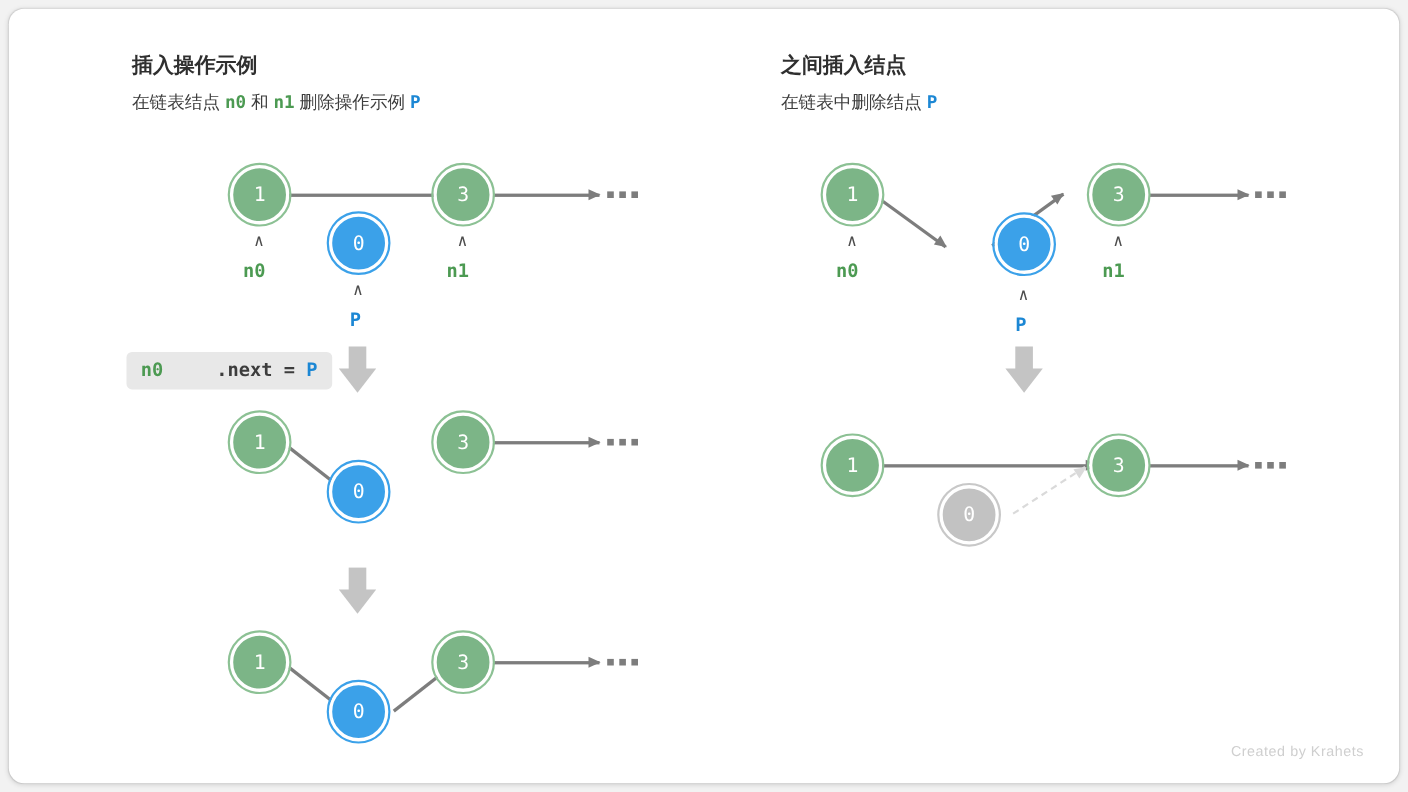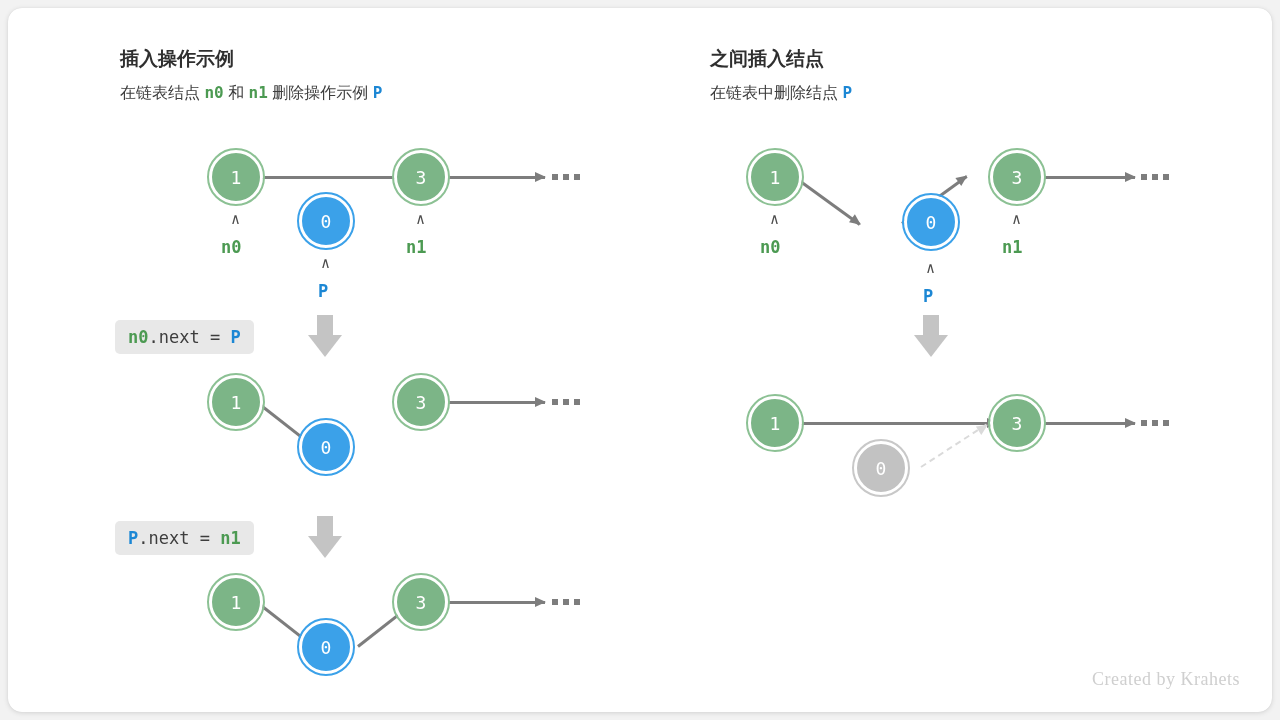--- a/index.html
+++ b/index.html
@@ -180,21 +180,21 @@
   .code-chip {
     position: absolute;
     background: #e8e8e8;
     border-radius: 5px;
     padding: 7px 13px;
     font-family: "DejaVu Sans Mono", "Liberation Mono", monospace;
     font-size: 17px;
     white-space: nowrap;
     z-index: 2;
   }
-  .code-chip .op { color: #3d3d3d; font-weight: normal; }
+  .code-chip .op { color: #3d3d3d; font-weight: bold; padding-left: 48px; }
 
   
   .down-arrow {
     position: absolute;
     width: 34px;
     height: 42px;
     z-index: 2;
   }
   .down-arrow .shaft {
     position: absolute;
@@ -209,22 +209,22 @@
     border-left: 17px solid transparent;
     border-right: 17px solid transparent;
     border-top: 22px solid #c4c4c4;
   }
 
   
   #credit {
     position: absolute;
     right: 40px;
     bottom: 30px;
-    font-family: Liberation Serif, serif;
-    font-size: 18px;
+    font-family: Liberation Sans, sans-serif;
+    font-size: 13px;
     color: #cfcfcf;
     letter-spacing: 0.5px;
   }
 </style>
 </head>
 <body>
 
 <div id="canvas">
   <div class="card"></div>
 
@@ -270,23 +270,20 @@
     <div class="dots" style="left:552px; top:399px;">
       <span></span>
       <span></span>
       <span></span>
     </div>
 
     <div class="node green" style="left:209px; top:375px;">1</div>
     <div class="node blue" style="left:299px; top:420px;">0</div>
     <div class="node green" style="left:394px; top:375px;">3</div>
 
-    <div class="code-chip" style="left:115px; top:521px;">
-      <span class="c-blue" style="font-weight:bold">P</span><span class="op">.next = </span><span class="c-green" style="font-weight:bold">n1</span>
-    </div>
     <div class="down-arrow" style="left:308px; top:516px;">
       <div class="shaft"></div>
         <div class="head"></div>
     </div>
 
     <div class="dlink" style="left:256px; top:600px; width:74px; transform: rotate(38deg);"></div>
     <div class="dlink" style="left:358px; top:645px; width:74px; transform: rotate(-38deg);"></div>
     <div class="link" style="left:448px; top:601px; width:97px;"></div>
     <div class="dots" style="left:552px; top:599px;">
       <span></span>

